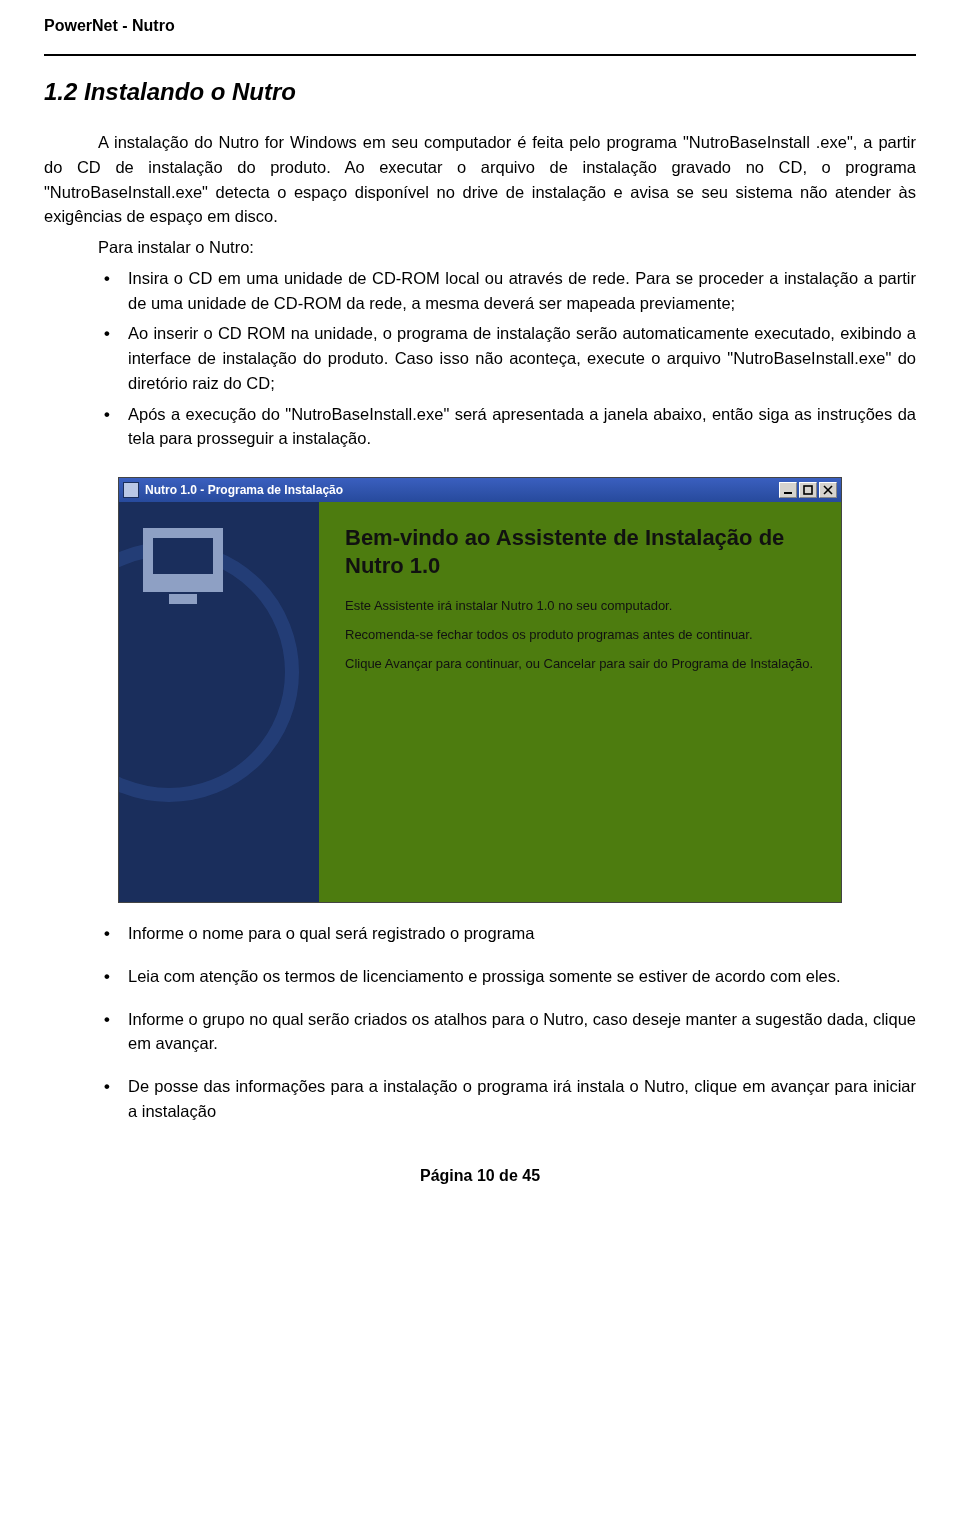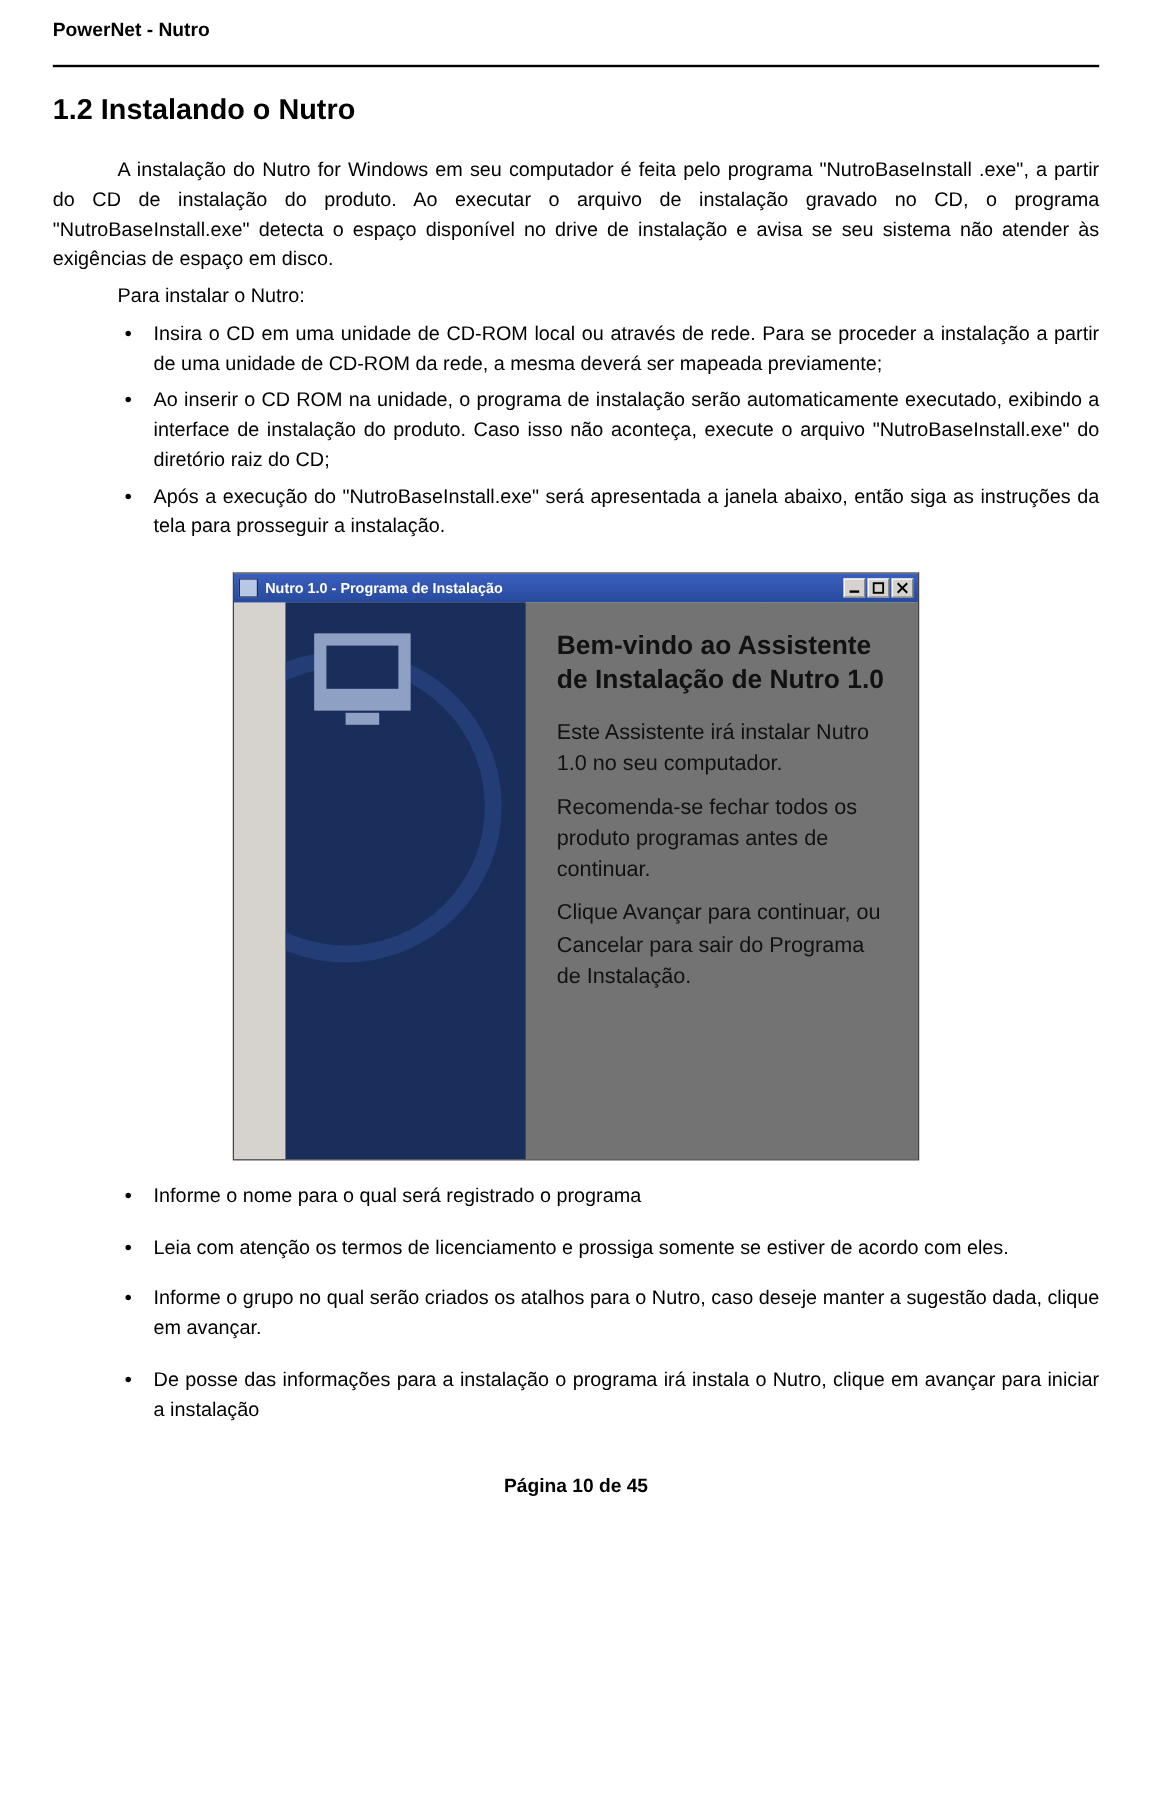--- a/index.html
+++ b/index.html
@@ -17,20 +17,21 @@
     font-weight: bold;
     font-size: 16px;
     border-bottom: 2px solid #000;
     padding-bottom: 16px;
     margin-bottom: 18px;
   }
   h2.section {
     font-size: 24px;
     font-weight: bold;
     margin-bottom: 20px;
+    font-style: italic;
   }
   p.body {
     text-align: justify;
     margin: 0 0 4px 0;
     text-indent: 54px;
   }
   p.lead {
     margin-top: 6px;
     margin-bottom: 6px;
     text-indent: 54px;
@@ -47,21 +48,21 @@
   }
   ul.bullets li::before {
     content: "•";
     position: absolute;
     left: -24px;
     font-weight: bold;
   }
   ul.bullets.wide { }
   ul.bullets.wide li { margin: 18px 0; }
   .installer-window {
-    width: 572px;
+    width: 724px;
     margin: 14px auto 10px auto;
     border: 1px solid #444;
     background: #d6d3ce;
     font-family: Tahoma, Arial, sans-serif;
     font-size: 13px;
     color: #111;
   }
   .titlebar {
     display: flex;
     align-items: center;
@@ -89,22 +90,21 @@
     display: inline-flex;
     align-items: center;
     justify-content: center;
     font-size: 11px;
     font-weight: bold;
     color:#000;
   }
   .winbtn svg { width:10px; height:10px; }
   .installer-body {
     display: flex;
-    background: #737373;
-    margin-left: 43px;
+    background: #4d7c0f;
   }
   .side-panel {
     width: 200px;
     min-height: 400px;
     background: #1a2e5c;
     position: relative;
     overflow: hidden;
   }
   .side-panel .circle {
     position:absolute;
@@ -136,21 +136,21 @@
     padding: 22px 26px 10px 26px;
   }
   .content-panel h1 {
     font-family: Tahoma, Arial, sans-serif;
     font-size: 22px;
     font-weight: bold;
     line-height: 1.25;
     margin-bottom: 18px;
   }
   .content-panel p {
-    font-size: 18px;
+    font-size: 13px;
     margin: 10px 0;
     line-height: 1.45;
   }
   .button-row {
     border-top: 1px solid #9c9c9c;
     padding: 12px 14px;
     text-align: right;
     background:#d6d3ce;
   }
   .win-button {

